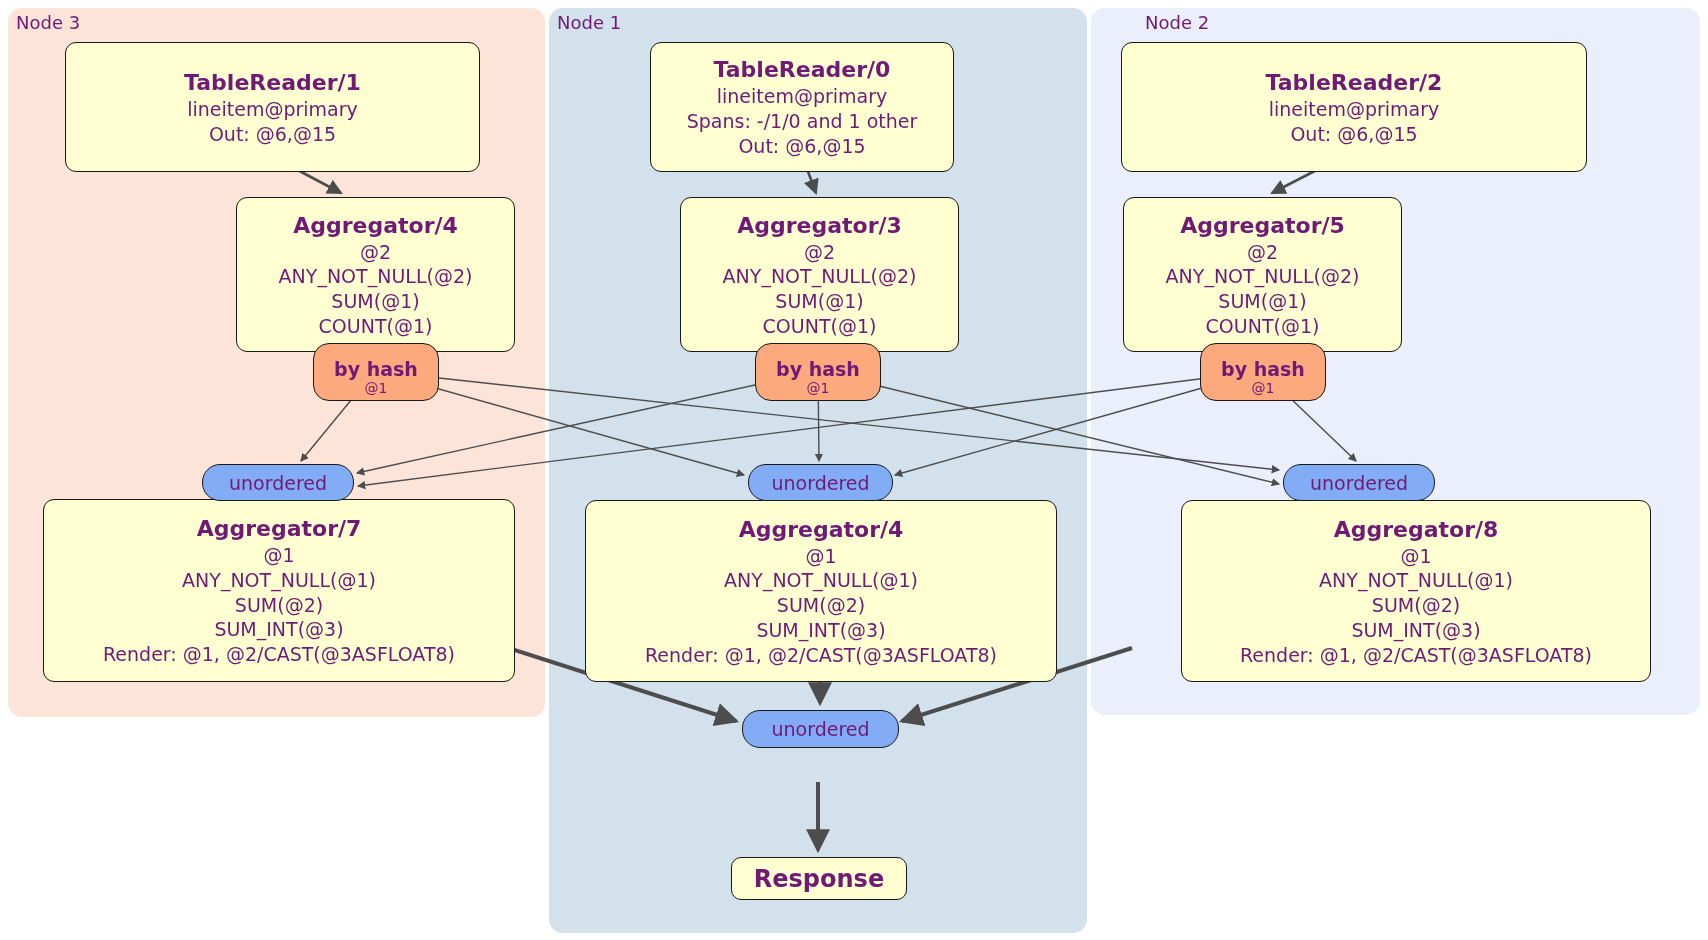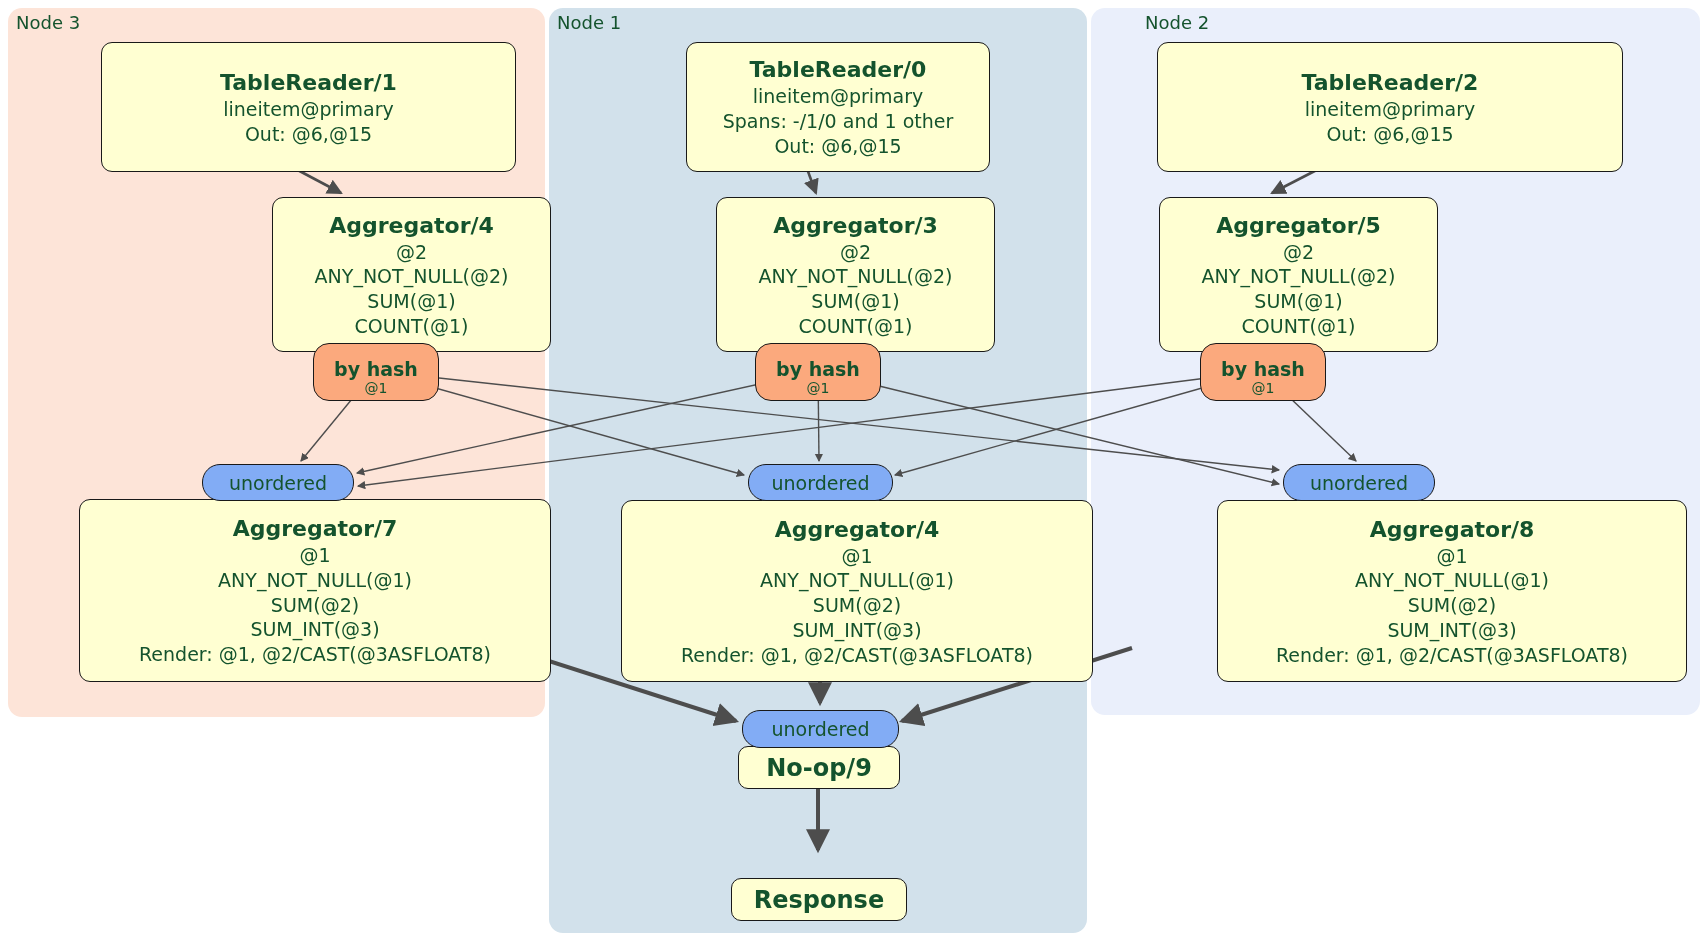--- a/index.html
+++ b/index.html
@@ -1,26 +1,26 @@
 <!DOCTYPE html>
 <html><head>
 <meta charset="utf-8">
 <style>
   html,body{margin:0;padding:0;background:#ffffff;}
   #stage{
     position:relative;width:1708px;height:940px;overflow:hidden;
-    font-family:"DejaVu Sans","Liberation Sans",sans-serif;color:#14532d;
+    font-family:"DejaVu Sans","Liberation Sans",sans-serif;color:#701a75;
   }
   .region{position:absolute;border-radius:14px;z-index:0;}
   .region-label{position:absolute;font-size:18px;z-index:4;}
   #edges{position:absolute;left:0;top:0;z-index:1;pointer-events:none;}
   .pbox{
     position:absolute;background:#ffffd2;border:1.6px solid #191919;border-radius:11px;
     display:flex;flex-direction:column;align-items:center;justify-content:center;
-    text-align:center;z-index:2;margin-left:36px;
+    text-align:center;z-index:2;
   }
   .ptitle{font-weight:bold;font-size:22px;line-height:1.32;white-space:nowrap;}
   .pline{font-size:19px;line-height:1.3;white-space:nowrap;}
   .router{
     position:absolute;background:#fba97d;border:1.6px solid #191919;border-radius:16px;
     display:flex;flex-direction:column;align-items:center;justify-content:center;z-index:3;
   }
   .router-label{font-weight:bold;font-size:19px;line-height:1.15;margin-top:12px;}
   .router-detail{font-size:14px;line-height:1.1;}
   .sync{
@@ -152,16 +152,15 @@
   <div class="pbox" style="left:1181px;top:500px;width:468px;height:180px;">
     <div class="ptitle">Aggregator/8</div>
     <div class="pline">@1</div>
     <div class="pline">ANY_NOT_NULL(@1)</div>
     <div class="pline">SUM(@2)</div>
     <div class="pline">SUM_INT(@3)</div>
     <div class="pline">Render: @1, @2/CAST(@3ASFLOAT8)</div>
   </div>
 
   <div class="sync" style="left:742px;top:710px;width:155px;height:36px;">unordered</div>
-  <div class="bigbox" style="left:738px;top:746px;width:160px;height:41px;">No-op/9</div>
-  <div class="bigbox" style="left:731px;top:857px;width:174px;height:41px;margin-top:21px;">Response</div>
+  <div class="bigbox" style="left:731px;top:857px;width:174px;height:41px;">Response</div>
 
 </div>
 
 </body></html>

